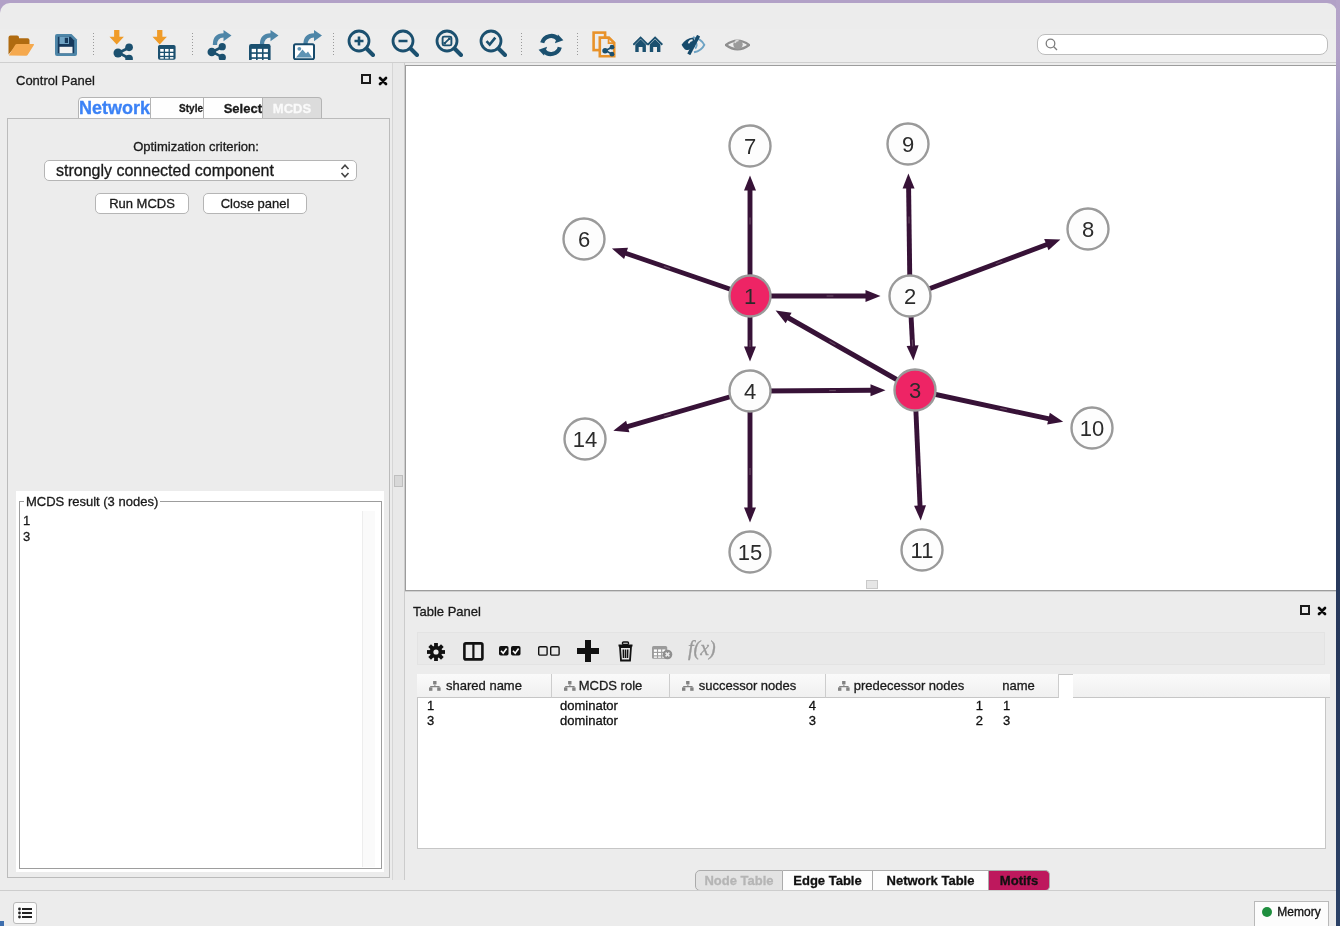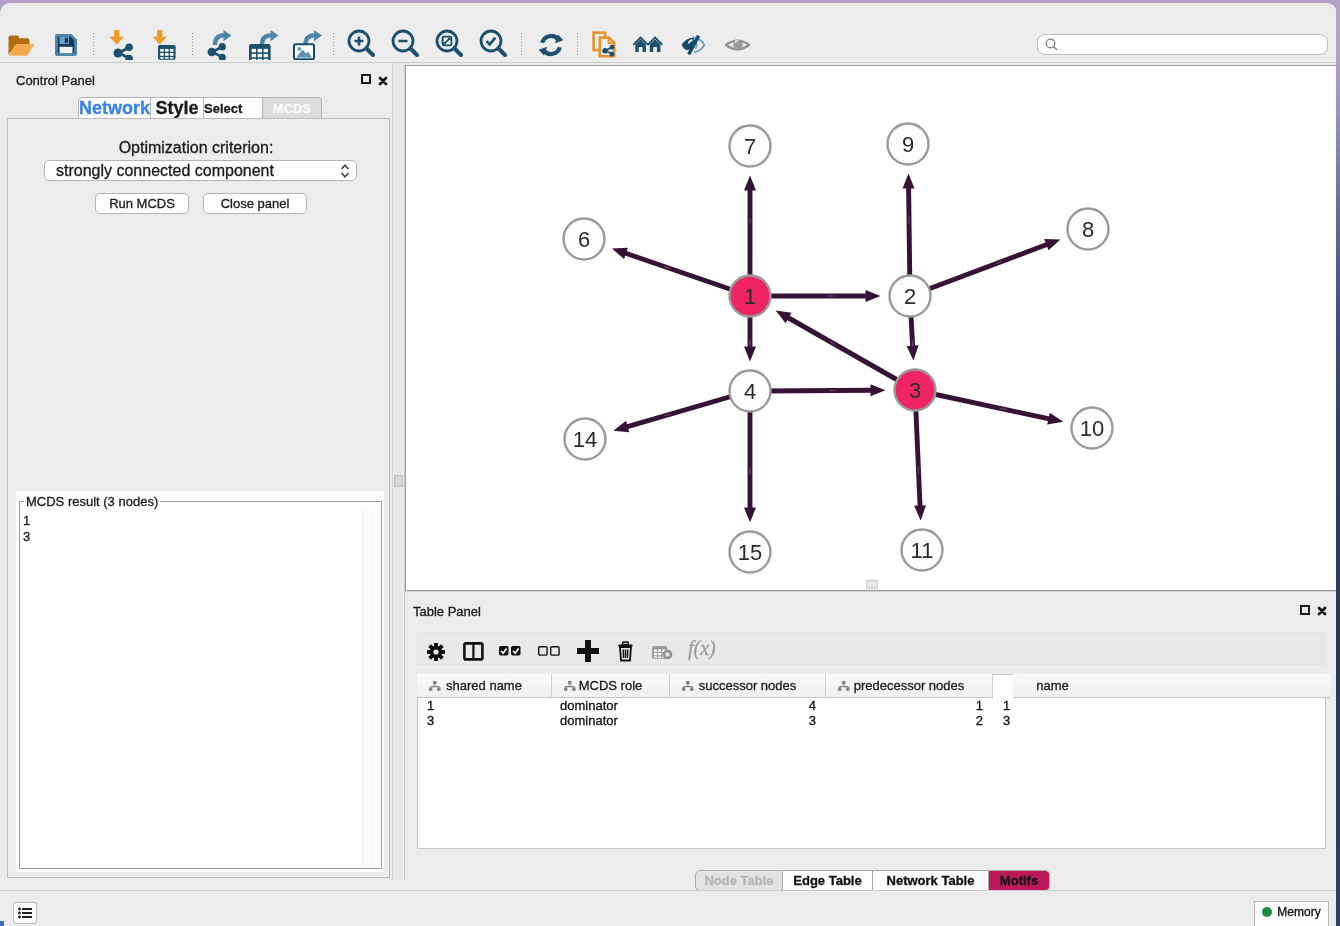--- a/index.html
+++ b/index.html
@@ -171,25 +171,25 @@
 </div>
     </div>
 <div class="abs" style="left:0;top:60px;width:392px;height:817px;background:#ececec">
 <div style="position:relative;width:100%;height:100%">
 <div class="abs" style="left:16px;top:10px;font-size:13px;color:#1a1a1a">Control Panel</div>
 <div class="abs" style="left:361px;top:11px;width:10px;height:10px;border:2px solid #1a1a1a"></div>
 <svg class="abs" style="left:378px;top:13px" width="10" height="10" viewBox="0 0 10 10">
           <path d="M2,2 L8,8 M8,2 L2,8" stroke="#0a0a0a" stroke-width="2.7" stroke-linecap="round"></path>
         </svg>
 <div class="abs" style="left:78px;top:34px;width:73px;height:22px;background:#fefefe;border:1px solid #b4b4b4;border-left-width:1px;border-radius:4px 0 0 0;font-size:18px;font-weight:700;color:#3b82f6;text-align:center;line-height:21px">Network</div>
-<div class="abs" style="left:151px;top:34px;width:53px;height:22px;background:#fefefe;border:1px solid #b4b4b4;border-left-width:0px;border-radius:0;font-size:18px;font-weight:700;color:#1a1a1a;text-align:center;line-height:21px">Style</div>
-<div class="abs" style="left:204px;top:34px;width:59px;height:22px;background:#fefefe;border:1px solid #b4b4b4;border-left-width:0px;border-radius:0;font-size:13px;font-weight:700;color:#1a1a1a;text-align:left;line-height:21px">Select</div>
+<div class="abs" style="left:151px;top:34px;width:53px;height:22px;background:#fefefe;border:1px solid #b4b4b4;border-left-width:0px;border-radius:0;font-size:10px;font-weight:700;color:#1a1a1a;text-align:right;line-height:21px">Style</div>
+<div class="abs" style="left:204px;top:34px;width:59px;height:22px;background:#fefefe;border:1px solid #b4b4b4;border-left-width:0px;border-radius:0;font-size:13px;font-weight:700;color:#1a1a1a;text-align:right;line-height:21px">Select</div>
 <div class="abs" style="left:263px;top:34px;width:59px;height:22px;background:#dcdcdc;border:1px solid #b4b4b4;border-left-width:0px;border-radius:0 4px 0 0;font-size:13px;font-weight:700;color:#fafafa;text-align:center;line-height:21px">MCDS</div>
 <div class="abs" style="left:7px;top:55px;width:383px;height:760px;border:1px solid #bbbbbb;background:#ececec"></div>
-<div class="abs" style="left:0;top:76px;width:392px;text-align:center;font-size:16px;color:#1a1a1a">Optimization criterion:</div>
+<div class="abs" style="left:0;top:76px;width:392px;text-align:center;font-size:13px;color:#1a1a1a">Optimization criterion:</div>
 <div class="abs" style="left:44px;top:97px;width:313px;height:21px;background:#fff;border:1px solid #b5b5b5;border-radius:5px;font-size:16px;color:#1a1a1a;line-height:19px;padding-left:11px">strongly connected component<svg width="10" height="14" style="position:absolute;right:6px;top:3px" viewBox="0 0 10 14">
             <path d="M1.5,5 L5,1.2 L8.5,5" fill="none" stroke="#444" stroke-width="1.6"></path>
             <path d="M1.5,9 L5,12.8 L8.5,9" fill="none" stroke="#444" stroke-width="1.6"></path>
           </svg></div>
 <div class="abs" style="left:95px;top:130px;width:94px;height:21px;background:#fff;border:1px solid #b5b5b5;border-radius:5px;font-size:13px;color:#1a1a1a;text-align:center;line-height:19px">Run MCDS</div>
 <div class="abs" style="left:203px;top:130px;width:104px;height:21px;background:#fff;border:1px solid #b5b5b5;border-radius:5px;font-size:13px;color:#1a1a1a;text-align:center;line-height:19px">Close panel</div>
 <div class="abs" style="left:16px;top:428px;width:368px;height:381px;background:#fff"></div>
 <div class="abs" style="left:19px;top:438px;width:363px;height:368px;border:1px solid #9d9d9d"></div>
 <div class="abs" style="left:24px;top:431px;background:#fff;padding:0 2px;font-size:13px;color:#1a1a1a">MCDS result (3 nodes)</div>
 <div class="abs" style="left:362px;top:448px;width:13px;height:356px;background:#fafafa;border-left:1px solid #ededed"></div>
@@ -372,21 +372,21 @@
         </svg>
 <div class="abs" style="left:421px;top:82px;width:167px;height:24px;background:linear-gradient(#fafafa,#f0f0f0);border-right:1px solid #cdcdcd;border-bottom:1px solid #c6c6c6;font-size:13px;color:#1a1a1a;text-align:center;line-height:23px">predecessor nodes</div>
 <svg style="position:absolute;left:433px;top:89px" width="12" height="10" viewBox="0 0 12 10">
           <g fill="#828282">
             <rect x="4.1" y="0" width="3.4" height="3.4"></rect>
             <rect x="0" y="6.4" width="3.4" height="3.4"></rect>
             <rect x="8.2" y="6.4" width="3.4" height="3.4"></rect>
             <path d="M5.4,3.4 h1 v2 h-1 z M1.2,5 h9.4 v1.2 H1.2 z M1.2,5 h1 v1.5 h-1 z M9.4,5 h1 v1.5 h-1 z"></path>
           </g>
         </svg>
-<div class="abs" style="left:608px;top:82px;width:80px;height:24px;background:linear-gradient(#fafafa,#f0f0f0);border-right:1px solid #cdcdcd;border-bottom:1px solid #c6c6c6;font-size:13px;color:#1a1a1a;text-align:center;line-height:23px">name</div>
+<div class="abs" style="left:574px;top:82px;width:80px;height:24px;background:linear-gradient(#fafafa,#f0f0f0);border-right:1px solid #cdcdcd;border-bottom:1px solid #c6c6c6;font-size:13px;color:#1a1a1a;text-align:center;line-height:23px">name</div>
 <div class="abs" style="left:668px;top:82px;width:257px;height:24px;background:linear-gradient(#fafafa,#f0f0f0);border-bottom:1px solid #c6c6c6"></div>
 <div class="abs" style="left:22px;top:106px;font-size:13px;color:#111">1</div>
 <div class="abs" style="left:155px;top:106px;font-size:13px;color:#111">dominator</div>
 <div class="abs" style="left:265px;top:106px;width:146px;text-align:right;font-size:13px;color:#111">4</div>
 <div class="abs" style="left:421px;top:106px;width:157px;text-align:right;font-size:13px;color:#111">1</div>
 <div class="abs" style="left:598px;top:106px;font-size:13px;color:#111">1</div>
 <div class="abs" style="left:22px;top:121px;font-size:13px;color:#111">3</div>
 <div class="abs" style="left:155px;top:121px;font-size:13px;color:#111">dominator</div>
 <div class="abs" style="left:265px;top:121px;width:146px;text-align:right;font-size:13px;color:#111">3</div>
 <div class="abs" style="left:421px;top:121px;width:157px;text-align:right;font-size:13px;color:#111">2</div>

